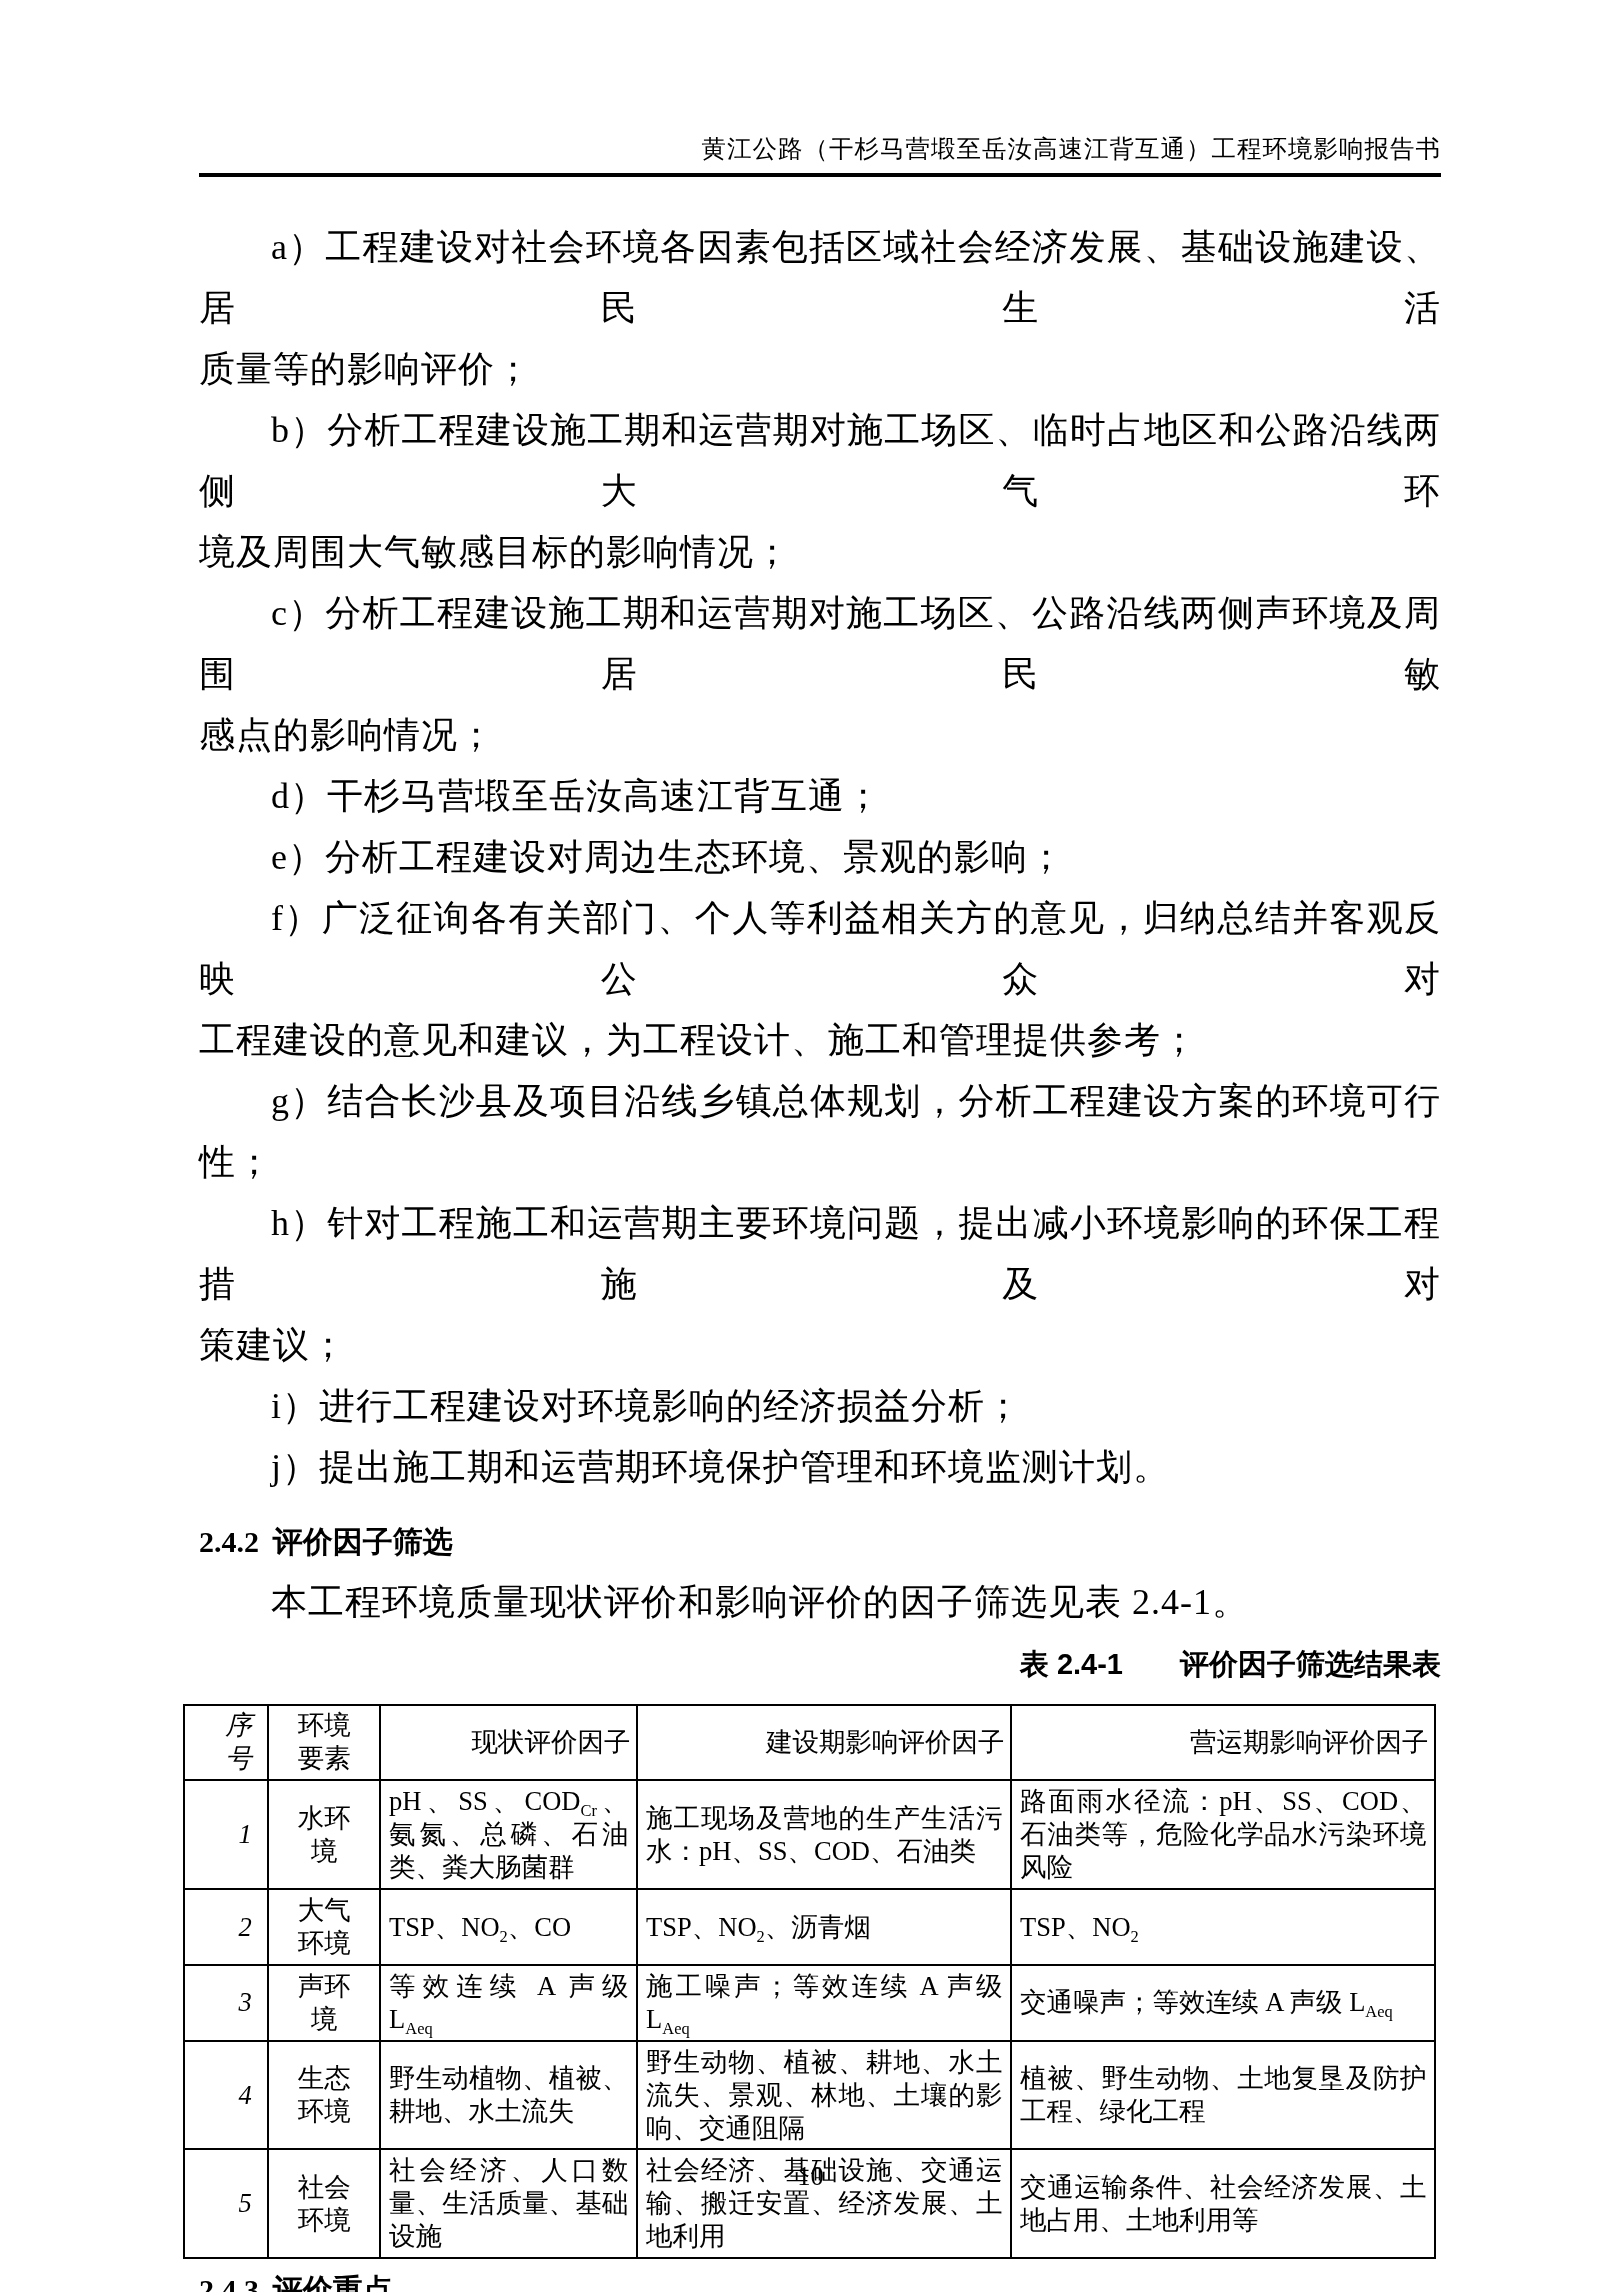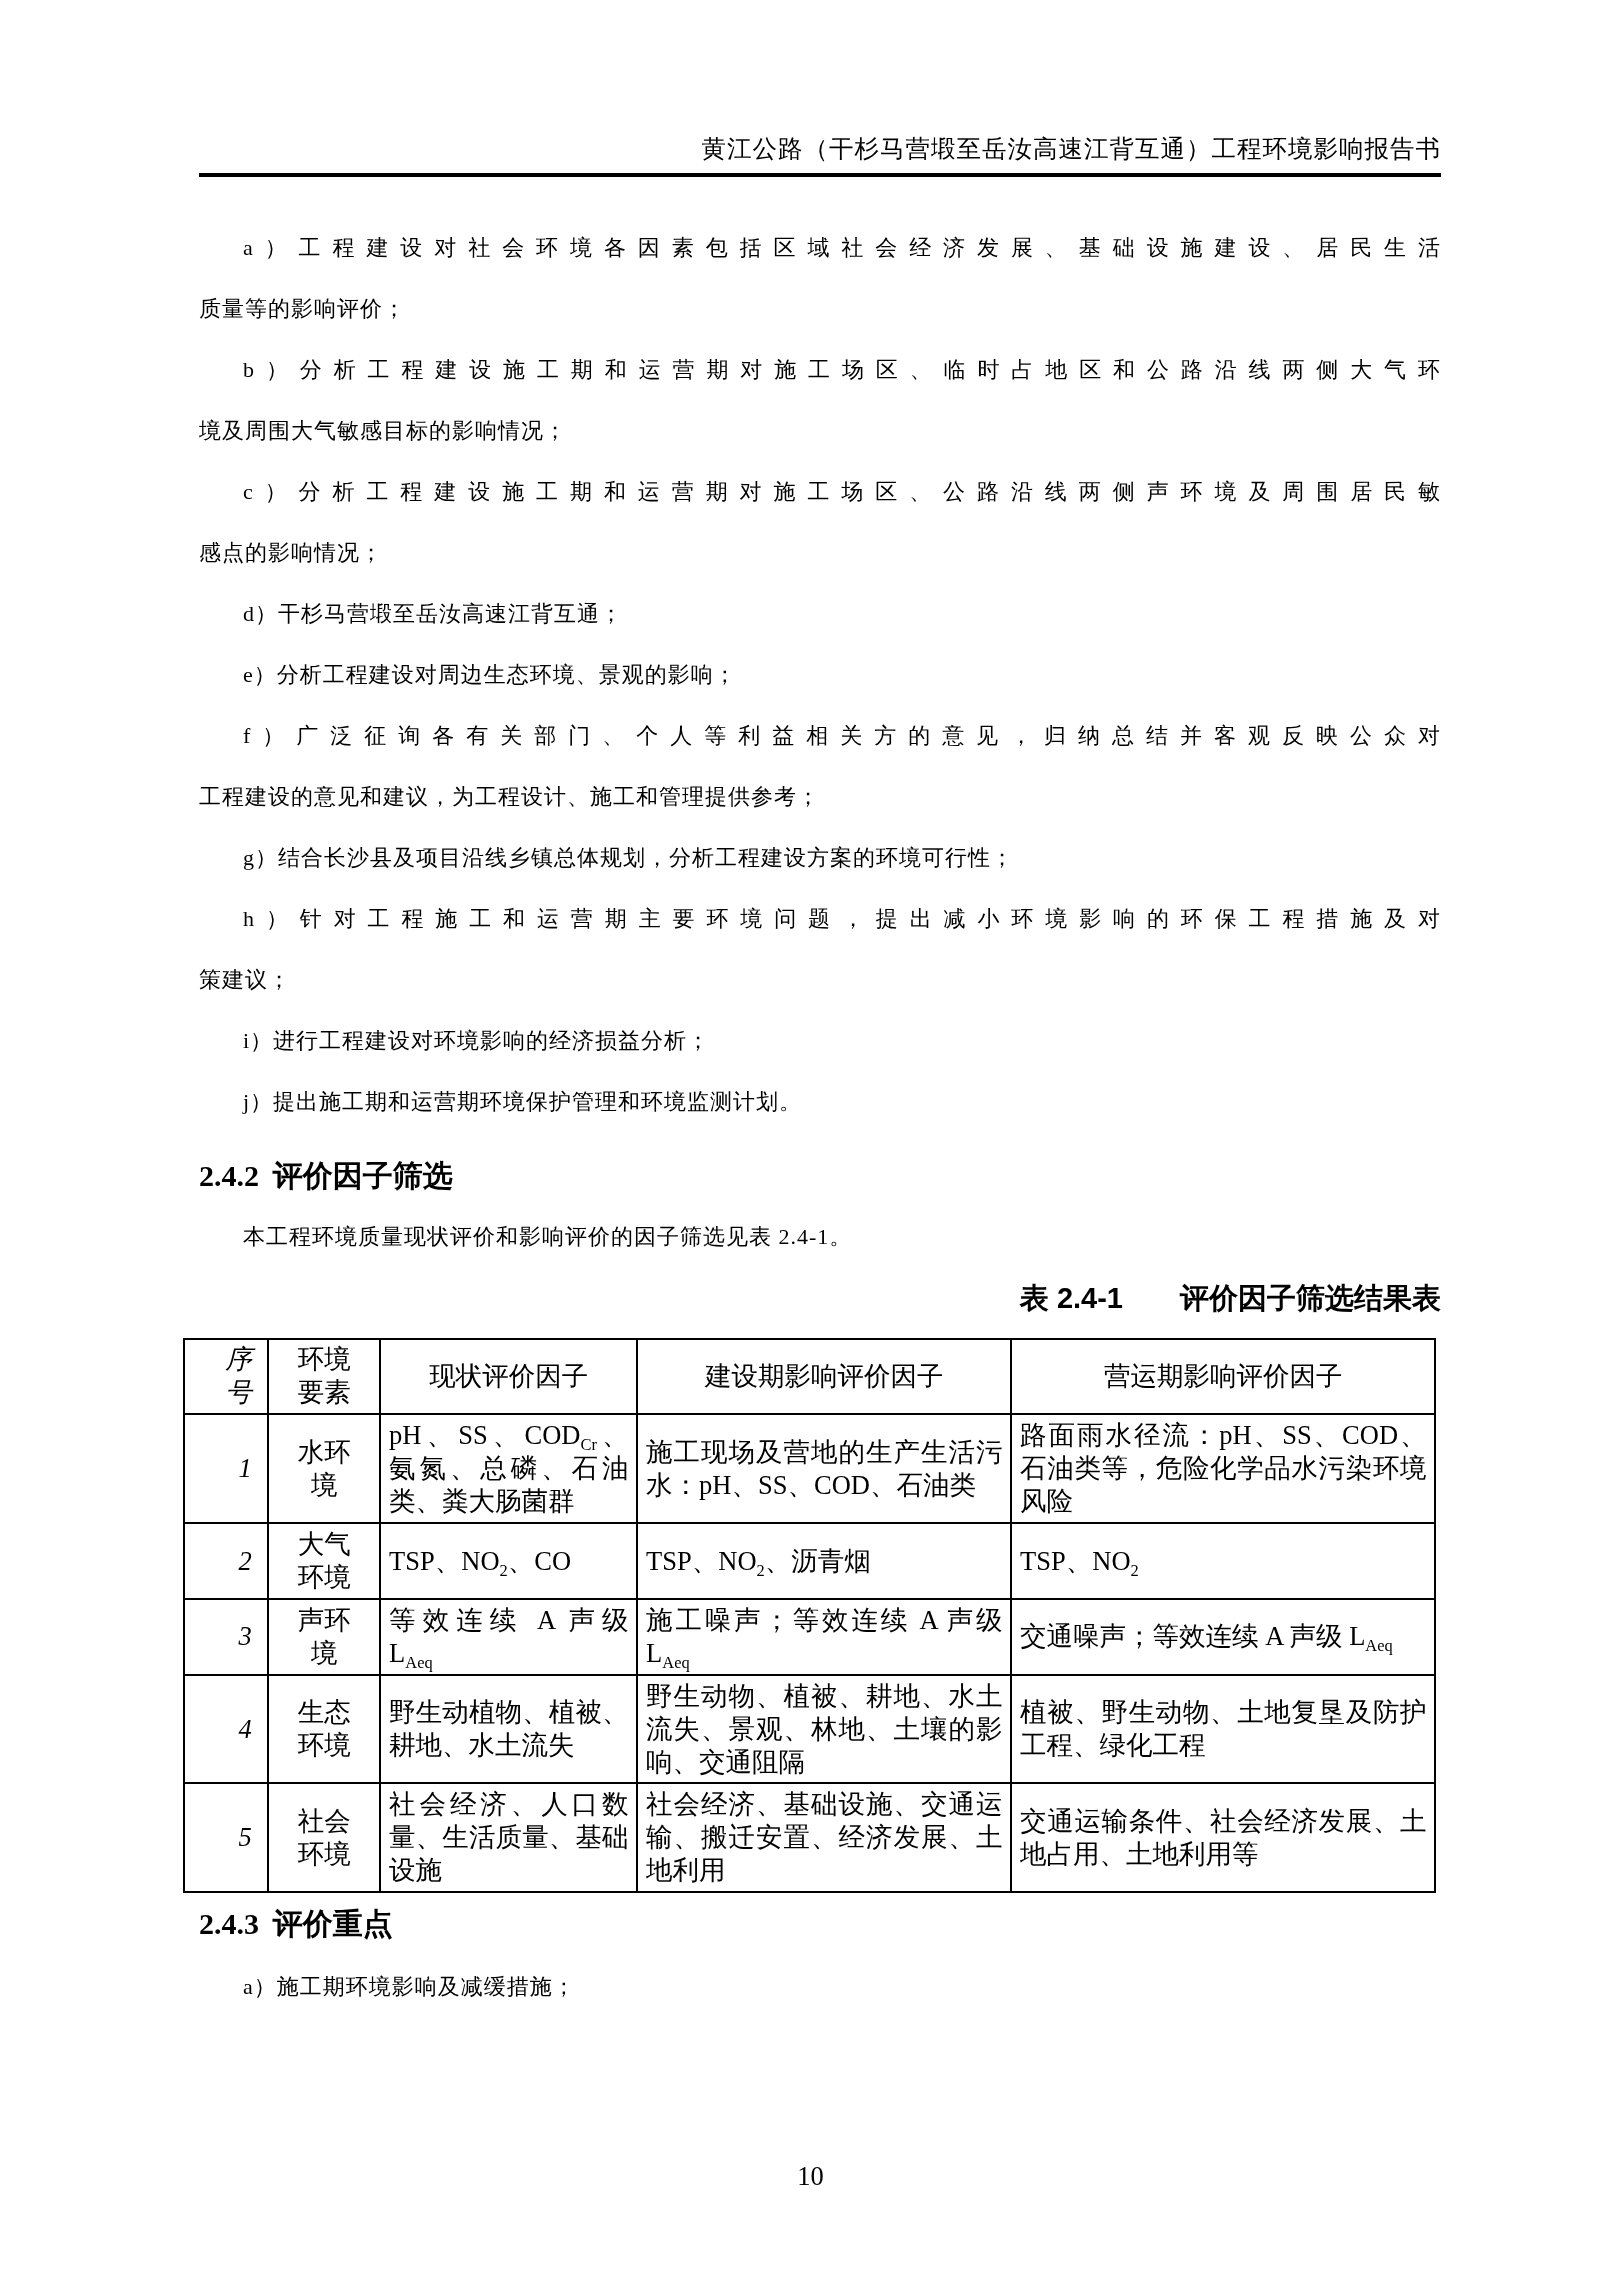--- a/index.html
+++ b/index.html
@@ -25,21 +25,21 @@
   }
   .hdr-rule {
     margin-top: 11.8px;
     height: 3.9px;
     background: #000;
   }
 
   
   .content { margin-top: 40px; }
   .line {
-    font-size: 22px;
+    font-size: 36px;
     line-height: 61px;
     text-align: justify;
     text-align-last: left;
     letter-spacing: 1px;
   }
   .line.indent { text-indent: 2em; }
   .line.full { text-align-last: justify; }
 
   .sec-heading {
     font-size: 30px;
@@ -70,21 +70,21 @@
   table.factor th, table.factor td {
     border-left: 2px solid #000;
     border-right: 2px solid #000;
     border-top: 2.9px solid #000;
     border-bottom: 2.9px solid #000;
     font-size: 26.5px;
     line-height: 33px;
     font-weight: normal;
     vertical-align: middle;
   }
-  table.factor th { text-align: center; padding: 3.9px 5.9px; }
+  table.factor th { text-align: right; padding: 3.9px 5.9px; }
   table.factor th:nth-child(1), table.factor td:nth-child(1) { padding: 3.9px 15.7px; text-align: right; font-style: italic; }
   table.factor th:nth-child(2), table.factor td:nth-child(2) { padding: 3.9px 16.7px; text-align: center; }
   table.factor td:nth-child(n+3) {
     padding: 3.9px 7.8px;
     text-align: justify;
     text-align-last: left;
   }
   table.factor sub {
     font-size: 0.62em;
     line-height: 0;

